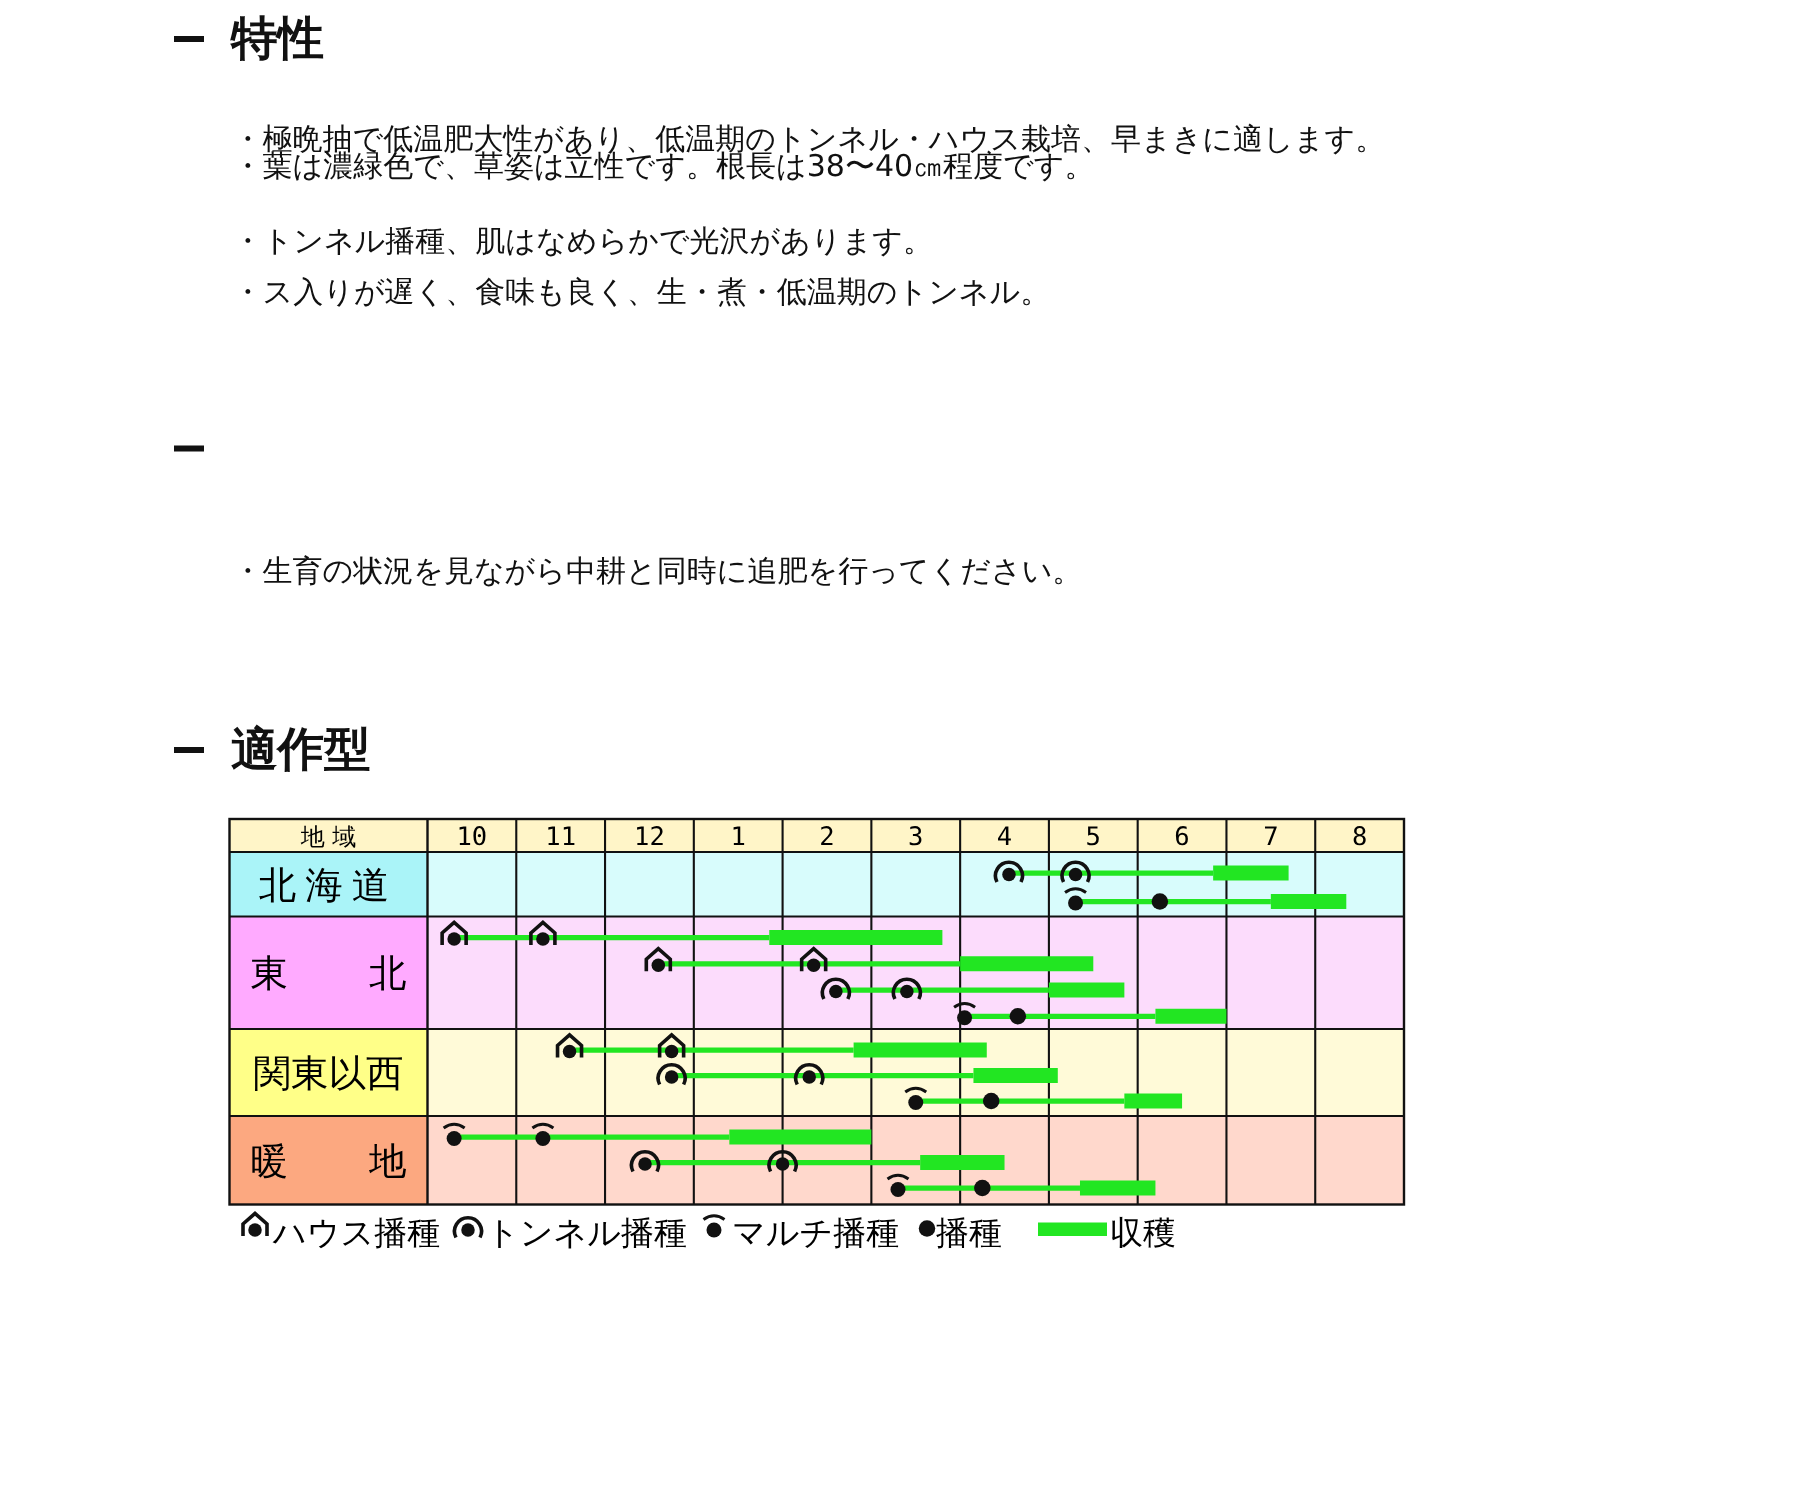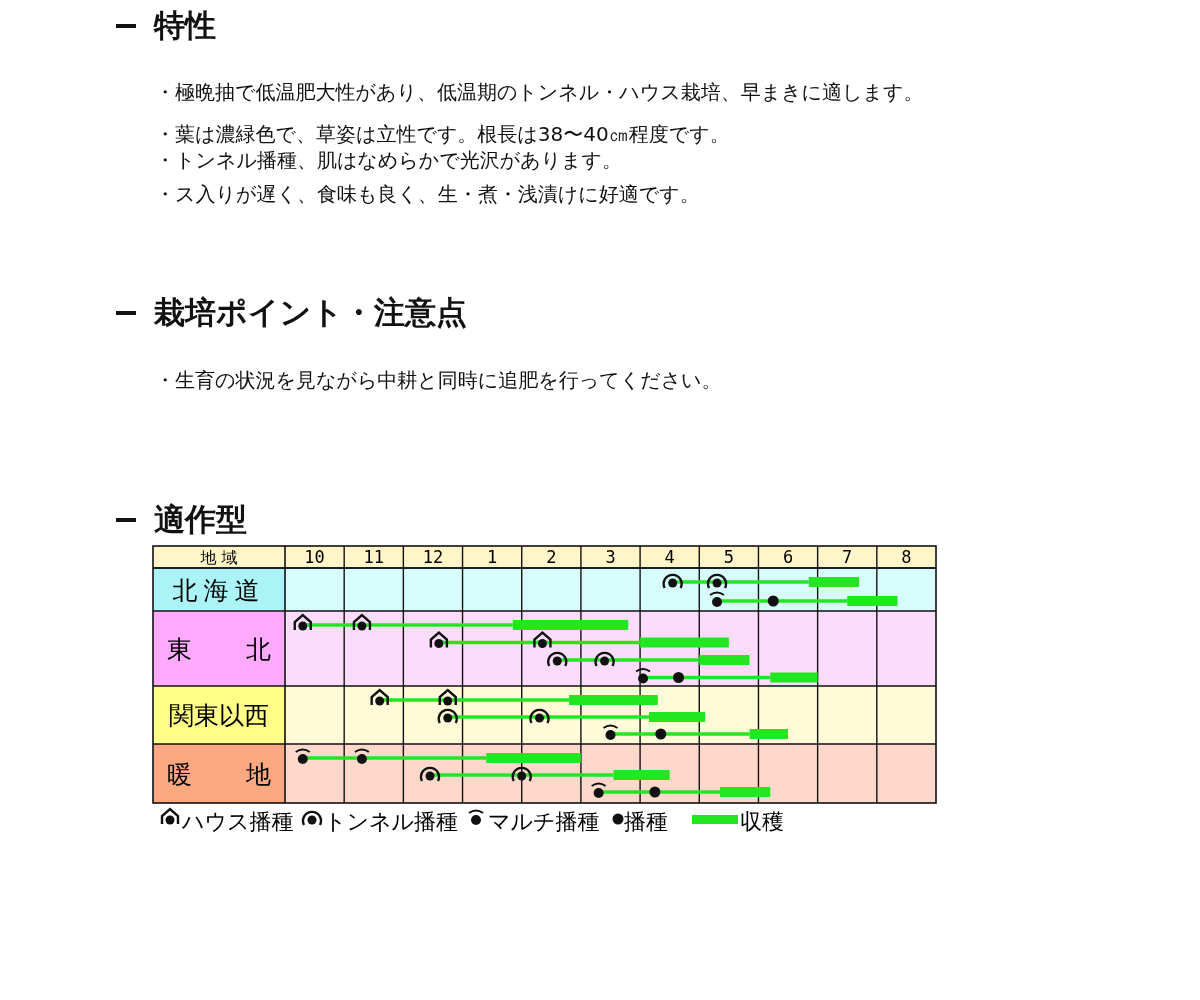--- a/index.html
+++ b/index.html
@@ -10,31 +10,30 @@
   #chart{position:absolute;left:0;top:0;}
 </style>
 </head>
 <body>
 
 <div class="section-title" style="top:10px">
   <span class="dash"></span>
   <span>特性</span>
 </div>
 <div class="bullet" style="top:82px">・極晩抽で低温肥大性があり、低温期のトンネル・ハウス栽培、早まきに適します。</div>
-<div class="bullet" style="top:124px">・葉は濃緑色で、草姿は立性です。根長は38〜40㎝程度です。</div>
+<div class="bullet" style="top:100px">・葉は濃緑色で、草姿は立性です。根長は38〜40㎝程度です。</div>
 <div class="bullet" style="top:150px">・トンネル播種、肌はなめらかで光沢があります。</div>
-<div class="bullet" style="top:184px">・ス入りが遅く、食味も良く、生・煮・浅漬けに好適です。</div>
+<div class="bullet" style="top:184px">・ス入りが遅く、食味も良く、生・煮・低温期のトンネル。</div>
 
 <div class="section-title" style="top:297px">
   <span class="dash"></span>
-  <span>栽培ポイント・注意点</span>
 </div>
 <div class="bullet" style="top:370px">・生育の状況を見ながら中耕と同時に追肥を行ってください。</div>
 
-<div class="section-title" style="top:504px">
+<div class="section-title" style="top:484px">
   <span class="dash"></span>
   <span>適作型</span>
 </div>
 
 <svg id="chart" width="1200" height="1000">
     <rect x="153" y="546" width="783" height="22" fill="#fff5c8"></rect>
     <text x="219" y="563" text-anchor="middle" font-size="16" font-family="DejaVu Sans, sans-serif">地 域</text>
     <text x="314.59090909090907" y="563" text-anchor="middle" font-size="17" font-family="DejaVu Sans Mono, monospace">10</text>
     <text x="373.77272727272725" y="563" text-anchor="middle" font-size="17" font-family="DejaVu Sans Mono, monospace">11</text>
     <text x="432.95454545454544" y="563" text-anchor="middle" font-size="17" font-family="DejaVu Sans Mono, monospace">12</text>

